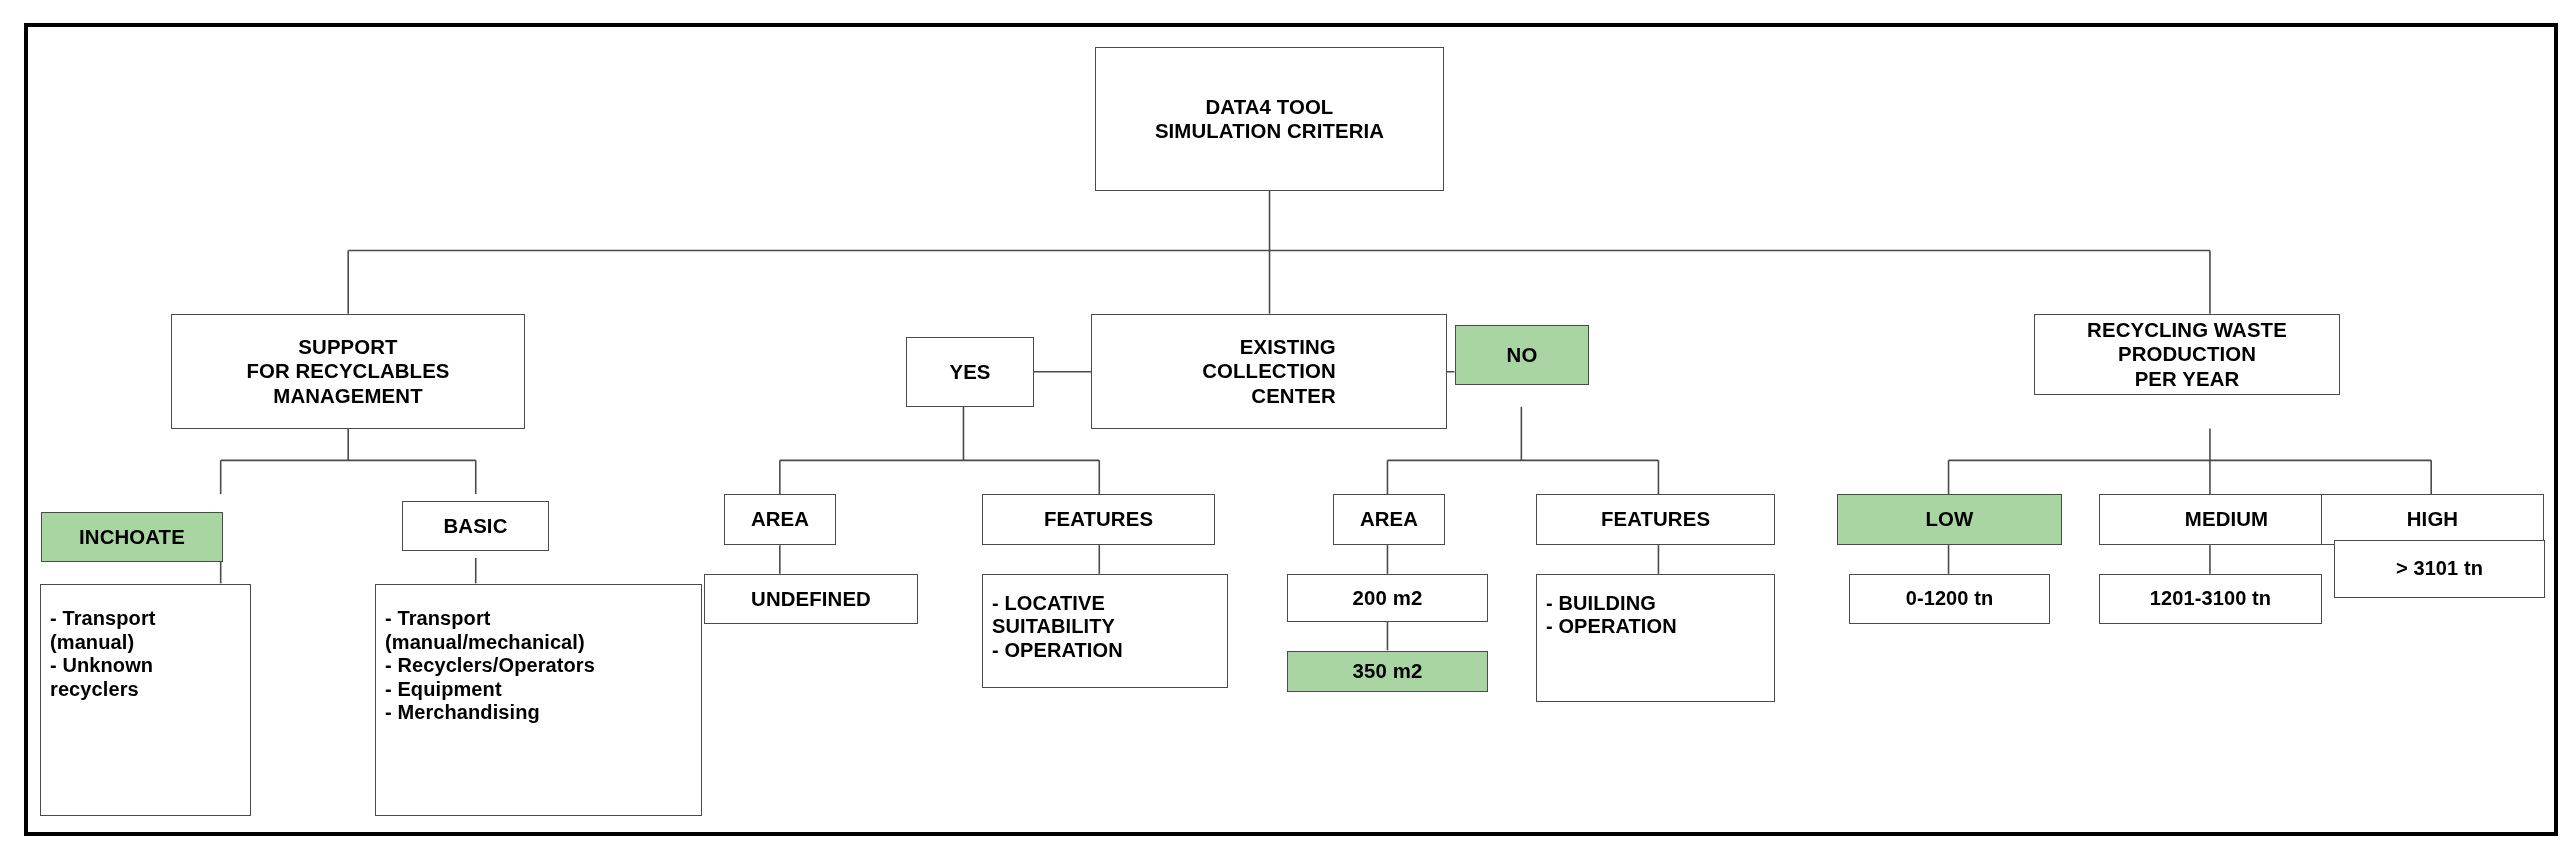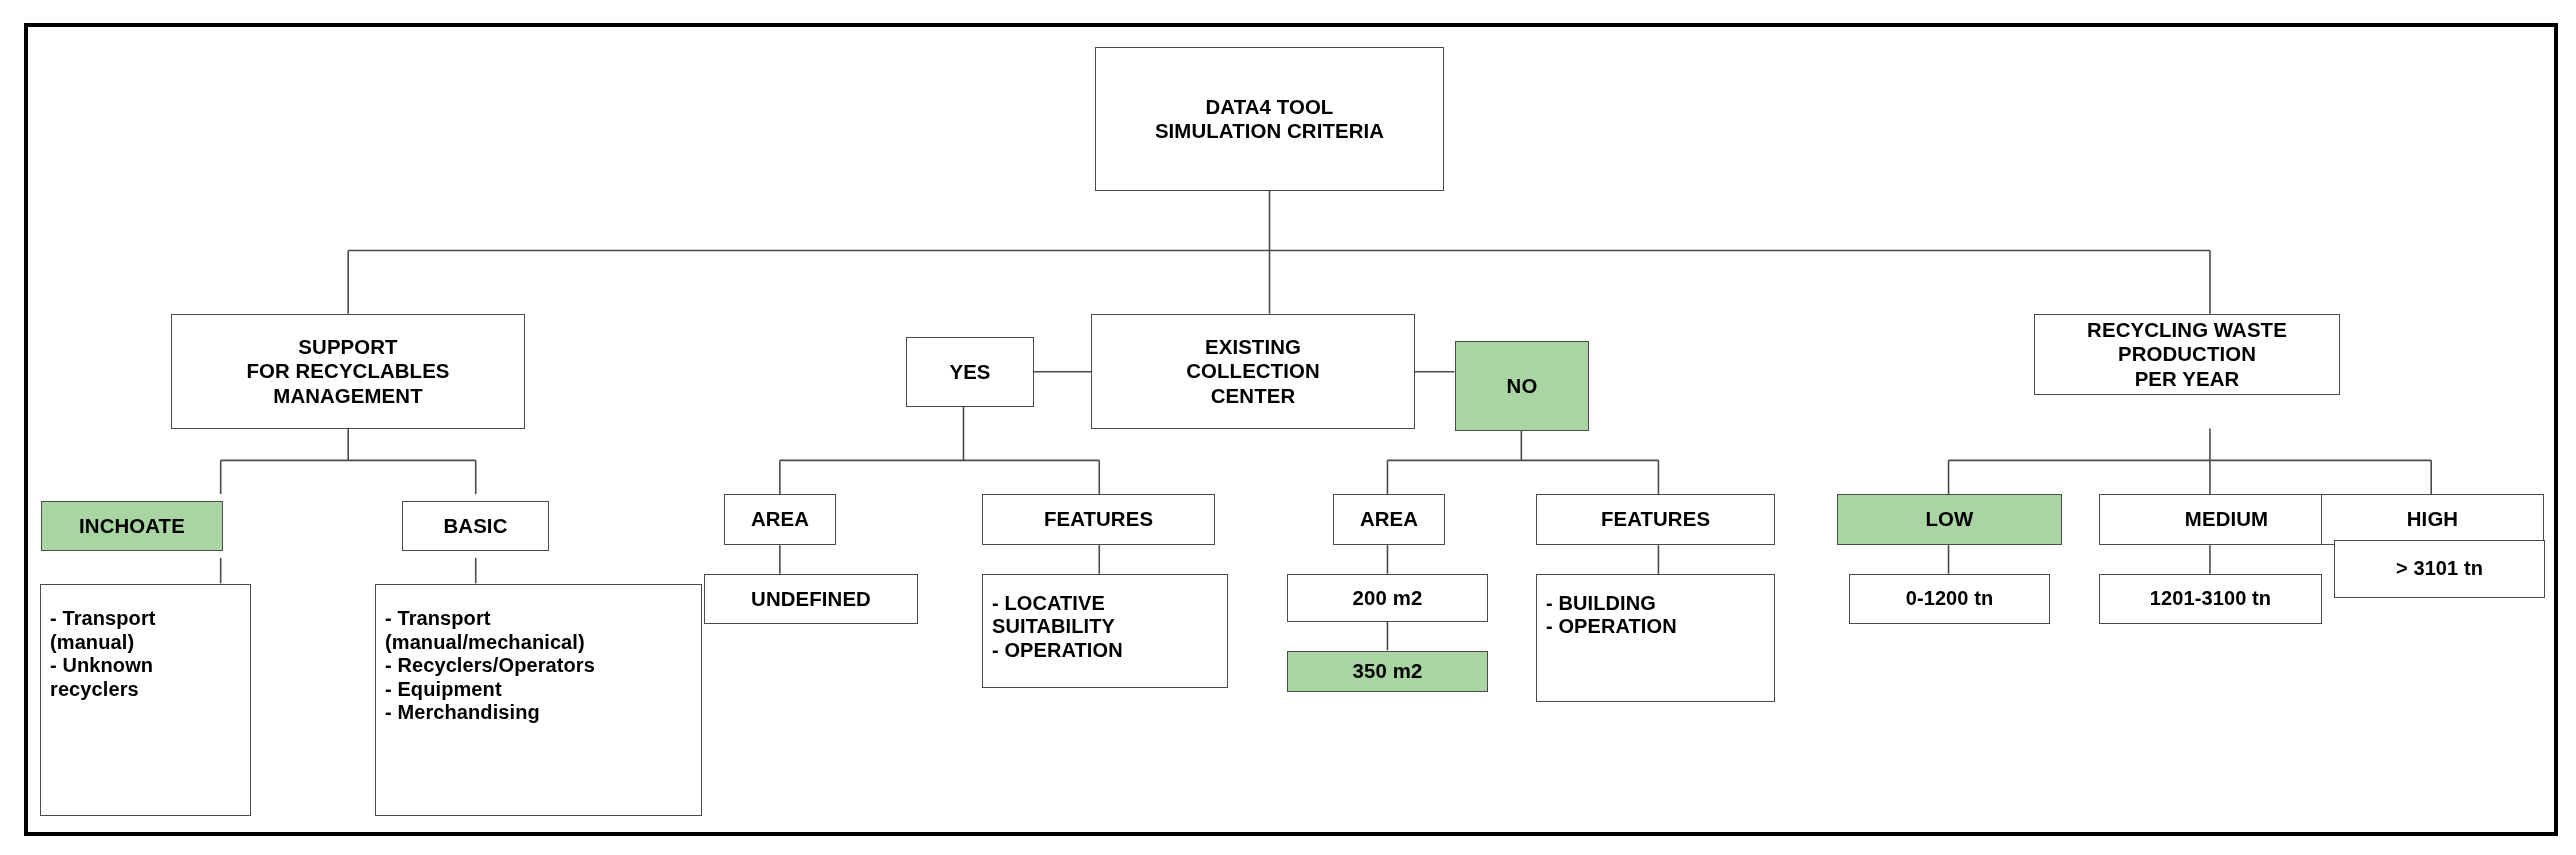--- a/index.html
+++ b/index.html
@@ -141,21 +141,21 @@
     <span class="inner">DATA4 TOOL
 SIMULATION CRITERIA</span>
   </div>
 
   <div class="node fs-32" style="left:171px; top:314px; width:354px; height:115px;">
     <span class="inner">SUPPORT
 FOR RECYCLABLES
 MANAGEMENT</span>
   </div>
 
-  <div class="node green fs-32" style="left:41px; top:501px; width:182px; height:50px;">
+  <div class="node green fs-32" style="left:41px; top:512px; width:182px; height:50px;">
     <span class="inner">INCHOATE</span>
   </div>
 
   <div class="node fs-32" style="left:402px; top:501px; width:147px; height:50px;">
     <span class="inner">BASIC</span>
   </div>
 
   <div class="node list fs-31" style="left:40px; top:584px; width:211px; height:232px;">
     <span class="inner">- Transport
 (manual)
@@ -164,31 +164,31 @@
   </div>
 
   <div class="node list fs-31" style="left:375px; top:584px; width:327px; height:232px;">
     <span class="inner">- Transport
 (manual/mechanical)
 - Recyclers/Operators
 - Equipment
 - Merchandising</span>
   </div>
 
-  <div class="node fs-32" style="left:1091px; top:314px; width:324px; height:115px;">
+  <div class="node fs-32" style="left:1091px; top:314px; width:356px; height:115px;text-align:right;">
     <span class="inner">EXISTING
 COLLECTION
 CENTER</span>
   </div>
 
   <div class="node fs-32" style="left:906px; top:337px; width:128px; height:70px;">
     <span class="inner">YES</span>
   </div>
 
-  <div class="node green fs-32" style="left:1455px; top:341px; width:134px; height:90px;">
+  <div class="node green fs-32" style="left:1455px; top:325px; width:134px; height:60px;">
     <span class="inner">NO</span>
   </div>
 
   <div class="node fs-32" style="left:724px; top:494px; width:112px; height:51px;">
     <span class="inner">AREA</span>
   </div>
 
   <div class="node fs-32" style="left:982px; top:494px; width:233px; height:51px;">
     <span class="inner">FEATURES</span>
   </div>

